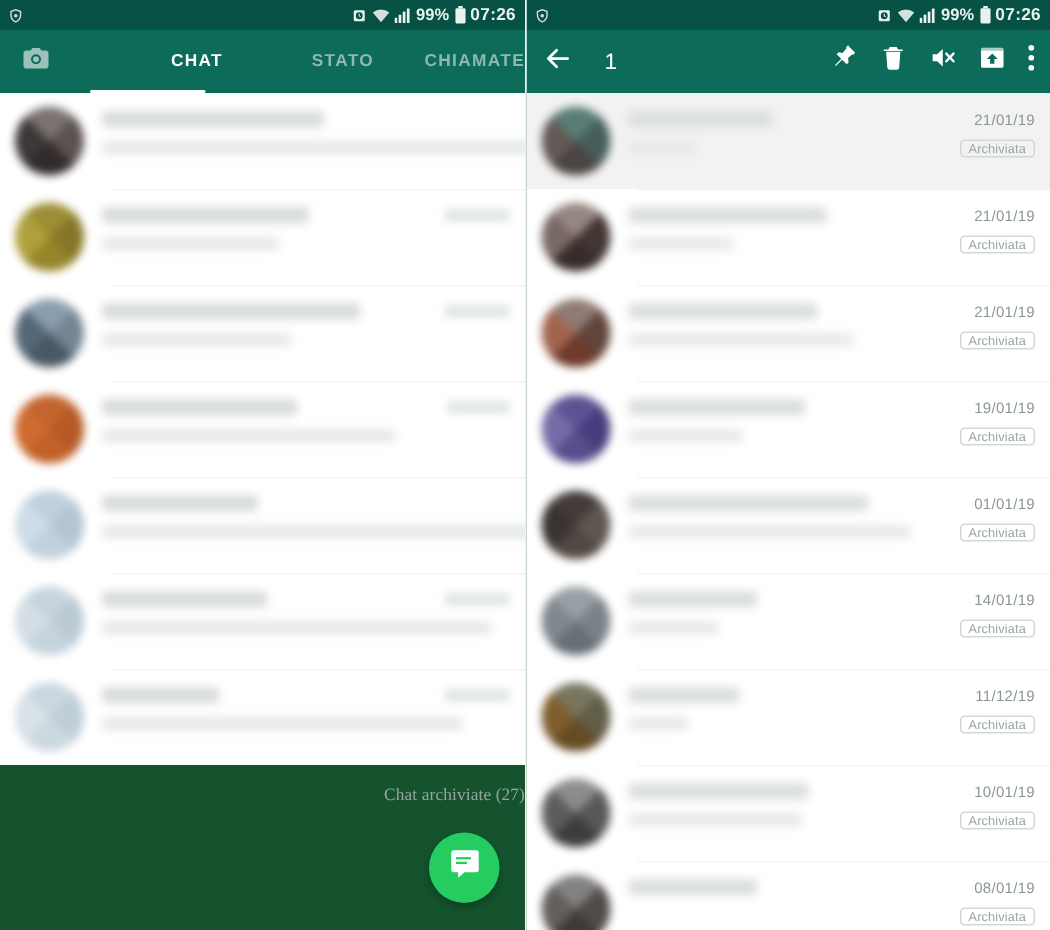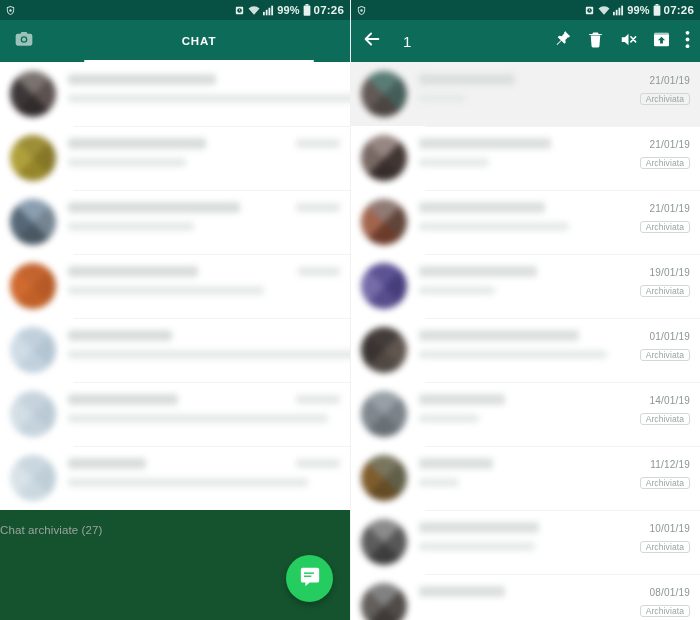--- a/index.html
+++ b/index.html
@@ -26,21 +26,21 @@
   .sb-text { font-size:11px; font-weight:bold; }
   .sb-time { font-size:11.5px; font-weight:bold; letter-spacing:.2px; }
 
   
   .appbar { height:42px; background:#0d6b5a; display:flex; align-items:center; }
 
   
   .tabbar { width:100%; height:42px; display:flex; align-items:stretch; position:relative; }
   .cam-cell { width:48px; display:flex; align-items:center; justify-content:center; }
   .tab {
-    flex:1; display:flex; align-items:center; justify-content:center;
+    flex:1; display:flex; align-items:center; justify-content:flex-end;
     font-size:11.5px; font-weight:bold; letter-spacing:.9px;
     color:#8fb8ae; cursor:pointer; user-select:none; position:relative;
   }
   .tab.active { color:#ffffff; }
   .tab.active::after {
     content:""; position:absolute; left:12%; right:12%; bottom:0;
     height:2.5px; background:#ffffff; border-radius:2px;
   }
 
   
@@ -71,22 +71,22 @@
   .badge {
     display:inline-block; margin-top:7px; padding:0 5px;
     border:1px solid #d2d8d7; border-radius:3px;
     font-size:8.5px; color:#9aa4a2; letter-spacing:.1px; white-space:nowrap;
   }
   .row-meta.plain { width:60px; }
   .meta-blur { height:9px; border-radius:2px; filter:blur(3px); background:#e4e7e7; margin-left:auto; width:42px; }
 
   
   .archived-footer {
-    text-align:left; font-size:11.5px; color:#9aa4a2;
-    padding:14px 0 6px 0; letter-spacing:.1px; cursor:pointer;
+    text-align:right; font-size:11.5px; color:#9aa4a2;
+    padding:14px 0 6px 0; letter-spacing:.1px; cursor:pointer;font-family:Liberation Serif, serif;
   }
 
   
   .fab {
     position:absolute; right:17px; bottom:18px;
     width:47px; height:47px; border-radius:50%;
     background:#25cc5f; display:flex; align-items:center; justify-content:center;
     box-shadow:0 3px 6px rgba(0,0,0,.26); cursor:pointer;
   }
 </style>
@@ -145,20 +145,26 @@
             <svg width="20" height="20" viewBox="0 0 24 24">
                 <path fill="#9cc2ba" d="M9 3.5 7.8 5.6H4.5A2.5 2.5 0 0 0 2 8.1v9.4A2.5 2.5 0 0 0 4.5 20h15a2.5 2.5 0 0 0 2.5-2.5V8.1a2.5 2.5 0 0 0-2.5-2.5h-3.3L15 3.5H9z"></path>
                 <circle cx="12" cy="12.6" r="4" fill="#0d6b5a"></circle>
                 <circle cx="12" cy="12.6" r="2.4" fill="#9cc2ba"></circle>
               </svg>
           </span>
         </div>
         <div class="tab active">
           <span>CHAT</span>
         </div>
+        <div class="tab">
+          <span>STATO</span>
+        </div>
+        <div class="tab">
+          <span>CHIAMATE</span>
+        </div>
       </div>
     </div>
 
     <div class="list" id="left-list">
         <div class="row">
           <div class="avatar" style="background:linear-gradient(135deg,#9a9390 0 50%, #6d615f 50% 100%),linear-gradient(45deg,#4c4446 0 50%, #b8b4b2 50% 100%);background-blend-mode:multiply;"></div>
           <div class="row-body">
             <div class="blur-line name-line" style="width: 148px; height: 11px; background: rgb(217, 220, 220);"></div>
             <div class="blur-line msg-line" style="width: 318px; height: 9px; background: rgb(230, 233, 233);"></div>
           </div>

